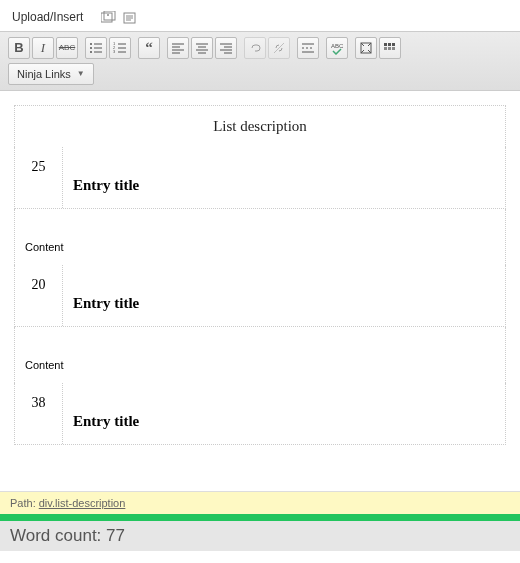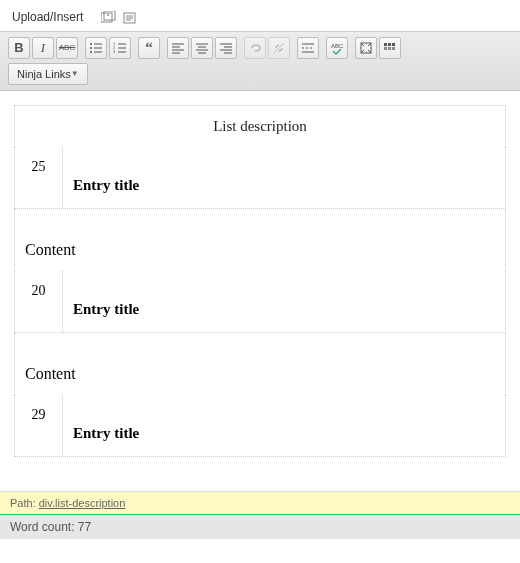--- a/index.html
+++ b/index.html
@@ -5,31 +5,31 @@
 * { margin: 0; padding: 0; box-sizing: border-box; }
 body { font-family: Arial, Helvetica, sans-serif; font-size: 12px; background: #fff; width: 520px; height: 563px; }
 .upload-bar { padding: 10px 12px 6px; color: #333; font-size: 12px; }
 .upload-bar span.label { margin-right: 12px; }
 .upload-icon { display: inline-block; width: 16px; height: 14px; vertical-align: middle; margin-left: 2px; }
 .toolbar-area { background: linear-gradient(#ececec, #dedede); border: 1px solid #ccc; border-left: none; border-right: none; padding: 3px 8px 3px; }
 .toolbar-row { display: flex; align-items: center; padding: 2px 0; }
 .tb-btn { width: 22px; height: 22px; background: linear-gradient(#fafafa, #eaeaea); border: 1px solid #bbb; border-radius: 2px; margin-right: 2px; display: inline-flex; align-items: center; justify-content: center; cursor: pointer; color: #555; font-size: 10px; }
 .tb-btn svg { width: 14px; height: 14px; }
 .tb-sep { width: 5px; }
-.dropdown-btn { background: linear-gradient(#fafafa, #eaeaea); border: 1px solid #bbb; border-radius: 2px; padding: 4px 8px; font-size: 11px; color: #333; display: inline-flex; align-items: center; cursor: pointer; }
+.dropdown-btn { background: linear-gradient(#fafafa, #eaeaea); border: 1px solid #bbb; border-radius: 2px; padding: 4px 8px; font-size: 11px; color: #333; display: inline-flex; align-items: center; gap: 6px; cursor: pointer; }
 .dropdown-btn .caret { font-size: 8px; color: #666; }
 .content-area { background: #fff; padding: 14px 14px 0 14px; height: 400px; overflow: hidden; }
 .list-description { border-top: 1px dotted #ccc; border-left: 1px dotted #ccc; border-right: 1px dotted #ccc; padding: 12px 10px; font-family: Georgia, serif; font-size: 15px; color: #222; text-align: center; }
 .entry-row { display: flex; border: 1px dotted #ccc; border-top: none; }
 .entry-num { width: 48px; border-right: 1px dotted #ccc; background: #fff; display: flex; align-items: flex-start; justify-content: center; padding: 12px 0; font-family: Liberation Serif, serif; font-size: 14px; }
 .entry-title { padding: 30px 10px 14px; font-family: Liberation Serif, serif; font-size: 15px; font-weight: bold; }
-.content-label { border-left: 1px dotted #ccc; border-right: 1px dotted #ccc; padding: 32px 10px 12px; font-family: Liberation Serif, serif; font-size: 16px; }
+.content-label { border-left: 1px dotted #ccc; border-right: 1px dotted #ccc; padding: 32px 10px 12px; font-family: Liberation Sans, sans-serif; font-size: 11px; }
 .path-bar { background: #fef9c3; border-top: 1px solid #ddd; padding: 5px 10px; color: #666; font-size: 11px; }
 .path-bar .path-val { text-decoration: underline; cursor: pointer; }
-.wc-bar { background: #e6e6e6; border-top: 1px solid #22c55e; padding: 5px 10px; color: #555; font-size: 12px; }
+.wc-bar { background: #e6e6e6; border-top: 7px solid #22c55e; padding: 5px 10px; color: #555; font-size: 17px; }
 </style>
 </head>
 <body>
 
 <div class="upload-bar">
   <span class="label">Upload/Insert</span>
   <span class="upload-icon">
     <svg viewBox="0 0 16 14">
         <rect x="0" y="2" width="11" height="9" fill="none" stroke="#888" stroke-width="1"></rect>
         <rect x="3" y="0" width="11" height="9" fill="none" stroke="#888" stroke-width="1"></rect>
@@ -167,21 +167,21 @@
   </div>
   <div class="content-label">Content</div>
 
   <div class="entry-row">
     <div class="entry-num">20</div>
     <div class="entry-title">Entry title</div>
   </div>
   <div class="content-label">Content</div>
 
   <div class="entry-row">
-    <div class="entry-num">29</div>
+    <div class="entry-num">38</div>
     <div class="entry-title">Entry title</div>
   </div>
 </div>
 
 <div class="path-bar">
   <span>Path: </span><span class="path-val">div.list-description</span>
 </div>
 <div class="wc-bar">
   <span>Word count: </span><span>77</span>
 </div>

